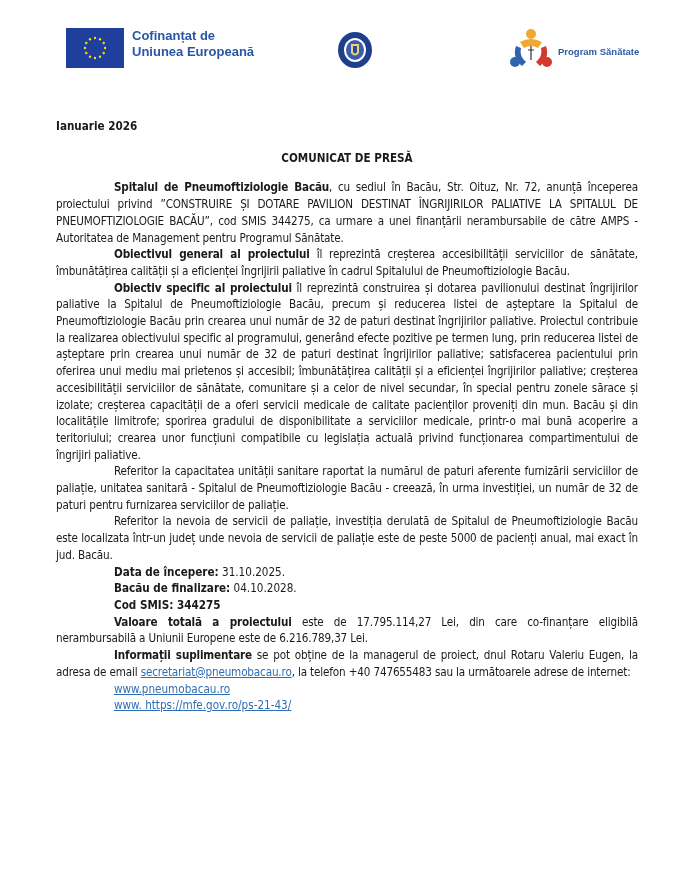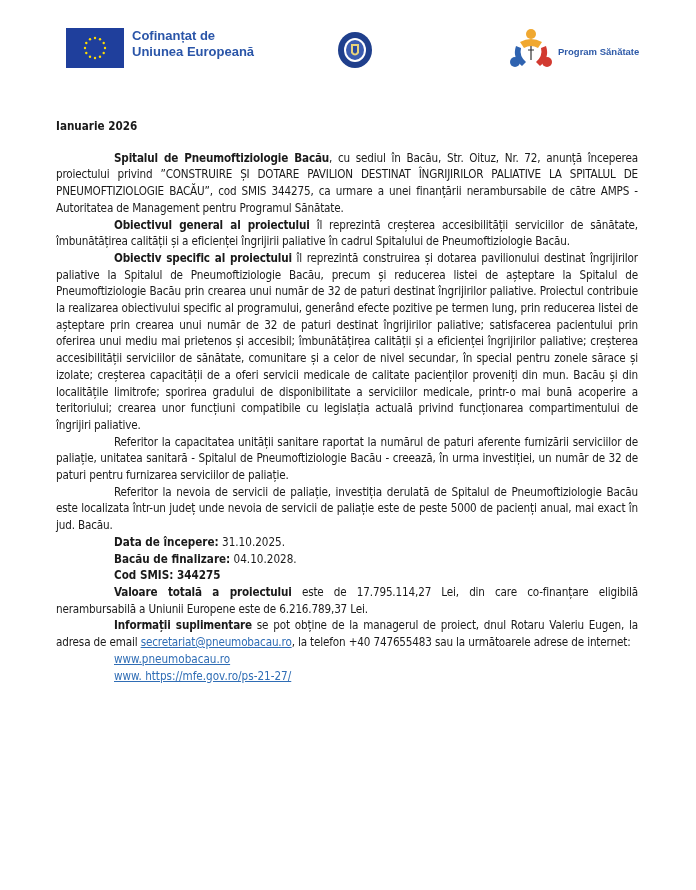--- a/index.html
+++ b/index.html
@@ -69,31 +69,32 @@
       <circle cx="39" cy="34" r="5" fill="#d23a30"></circle>
       <path d="M38 18 Q42 30 32 38 L28 34 Q35 28 33 20 Z" fill="#d23a30"></path>
       <path d="M23 18 L23 32 M20 22 L26 22" stroke="#333" stroke-width="1.2"></path>
     </svg>
     <span class="ps-text">Program Sănătate</span>
   </div>
 </div>
 
 <div class="doc">
   <div class="date">Ianuarie 2026</div>
+  <div class="title">COMUNICAT DE PRESĂ</div>
 
   <p><b>Spitalul de Pneumoftiziologie Bacău</b><span>, cu sediul în Bacău, Str. Oituz, Nr. 72, anunță începerea proiectului privind ”CONSTRUIRE ȘI DOTARE PAVILION DESTINAT ÎNGRIJIRILOR PALIATIVE LA SPITALUL DE PNEUMOFTIZIOLOGIE BACĂU”, cod SMIS 344275, ca urmare a unei finanțării nerambursabile de către AMPS - Autoritatea de Management pentru Programul Sănătate.</span></p>
   <p><b>Obiectivul general al proiectului</b><span> îl reprezintă creșterea accesibilității serviciilor de sănătate, îmbunătățirea calității și a eficienței îngrijirii paliative în cadrul Spitalului de Pneumoftiziologie Bacău.</span></p>
   <p><b>Obiectiv specific al proiectului</b><span> îl reprezintă construirea și dotarea pavilionului destinat îngrijirilor paliative la Spitalul de Pneumoftiziologie Bacău, precum și reducerea listei de așteptare la Spitalul de Pneumoftiziologie Bacău prin crearea unui număr de 32 de paturi destinat îngrijirilor paliative. Proiectul contribuie la realizarea obiectivului specific al programului, generând efecte pozitive pe termen lung, prin reducerea listei de așteptare prin crearea unui număr de 32 de paturi destinat îngrijirilor paliative; satisfacerea pacientului prin oferirea unui mediu mai prietenos și accesibil; îmbunătățirea calității și a eficienței îngrijirilor paliative; creșterea accesibilității serviciilor de sănătate, comunitare și a celor de nivel secundar, în special pentru zonele sărace și izolate; creșterea capacității de a oferi servicii medicale de calitate pacienților proveniți din mun. Bacău și din localitățile limitrofe; sporirea gradului de disponibilitate a serviciilor medicale, printr-o mai bună acoperire a teritoriului; crearea unor funcțiuni compatibile cu legislația actuală privind funcționarea compartimentului de îngrijiri paliative.</span></p>
   <p><span>Referitor la capacitatea unității sanitare raportat la numărul de paturi aferente furnizării serviciilor de paliație, unitatea sanitară - Spitalul de Pneumoftiziologie Bacău - creează, în urma investiției, un număr de 32 de paturi pentru furnizarea serviciilor de paliație.</span></p>
   <p><span>Referitor la nevoia de servicii de paliație, investiția derulată de Spitalul de Pneumoftiziologie Bacău este localizata într-un județ unde nevoia de servicii de paliație este de peste 5000 de pacienți anual, mai exact în jud. Bacău.</span></p>
 
   <div class="field"><b>Data de începere:</b><span> 31.10.2025.</span></div>
   <div class="field"><b>Bacău de finalizare:</b><span> 04.10.2028.</span></div>
   <div class="field"><b>Cod SMIS: 344275</b></div>
 
   <p><b>Valoare totală a proiectului</b><span> este de 17.795.114,27 Lei, din care co-finanțare eligibilă nerambursabilă a Uniunii Europene este de 6.216.789,37 Lei.</span></p>
   <p><b>Informații suplimentare</b><span> se pot obține de la managerul de proiect, dnul Rotaru Valeriu Eugen, la adresa de email </span><a class="link">secretariat@pneumobacau.ro</a><span>, la telefon +40 747655483 sau la următoarele adrese de internet:</span></p>
 
   <div class="links">
     <div><a class="link">www.pneumobacau.ro</a></div>
-    <div><a class="link">www. https://mfe.gov.ro/ps-21-27/</a></div>
+    <div><a class="link">www. https://mfe.gov.ro/ps-21-43/</a></div>
   </div>
 </div>
 
 </body></html>

